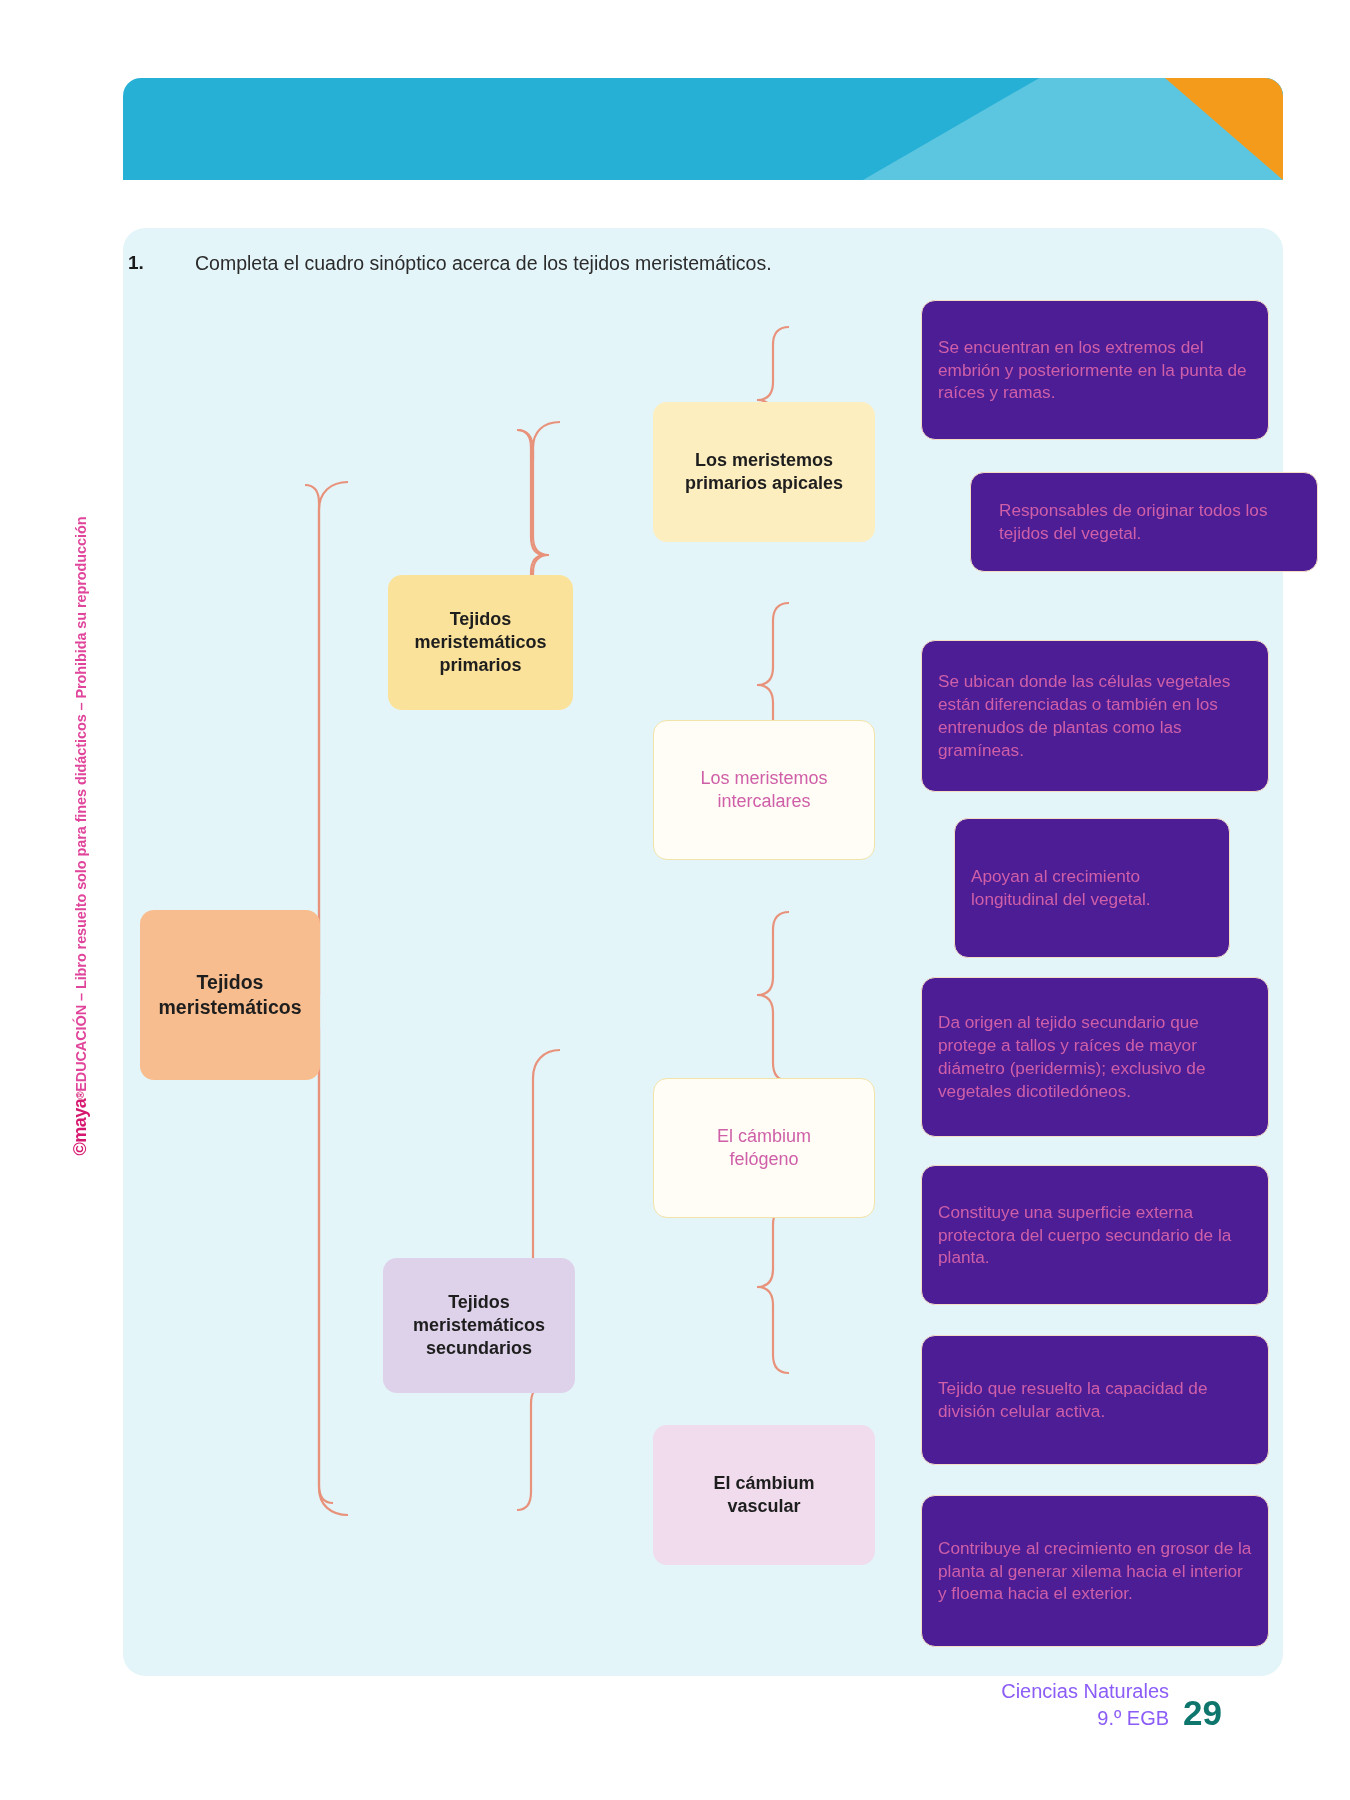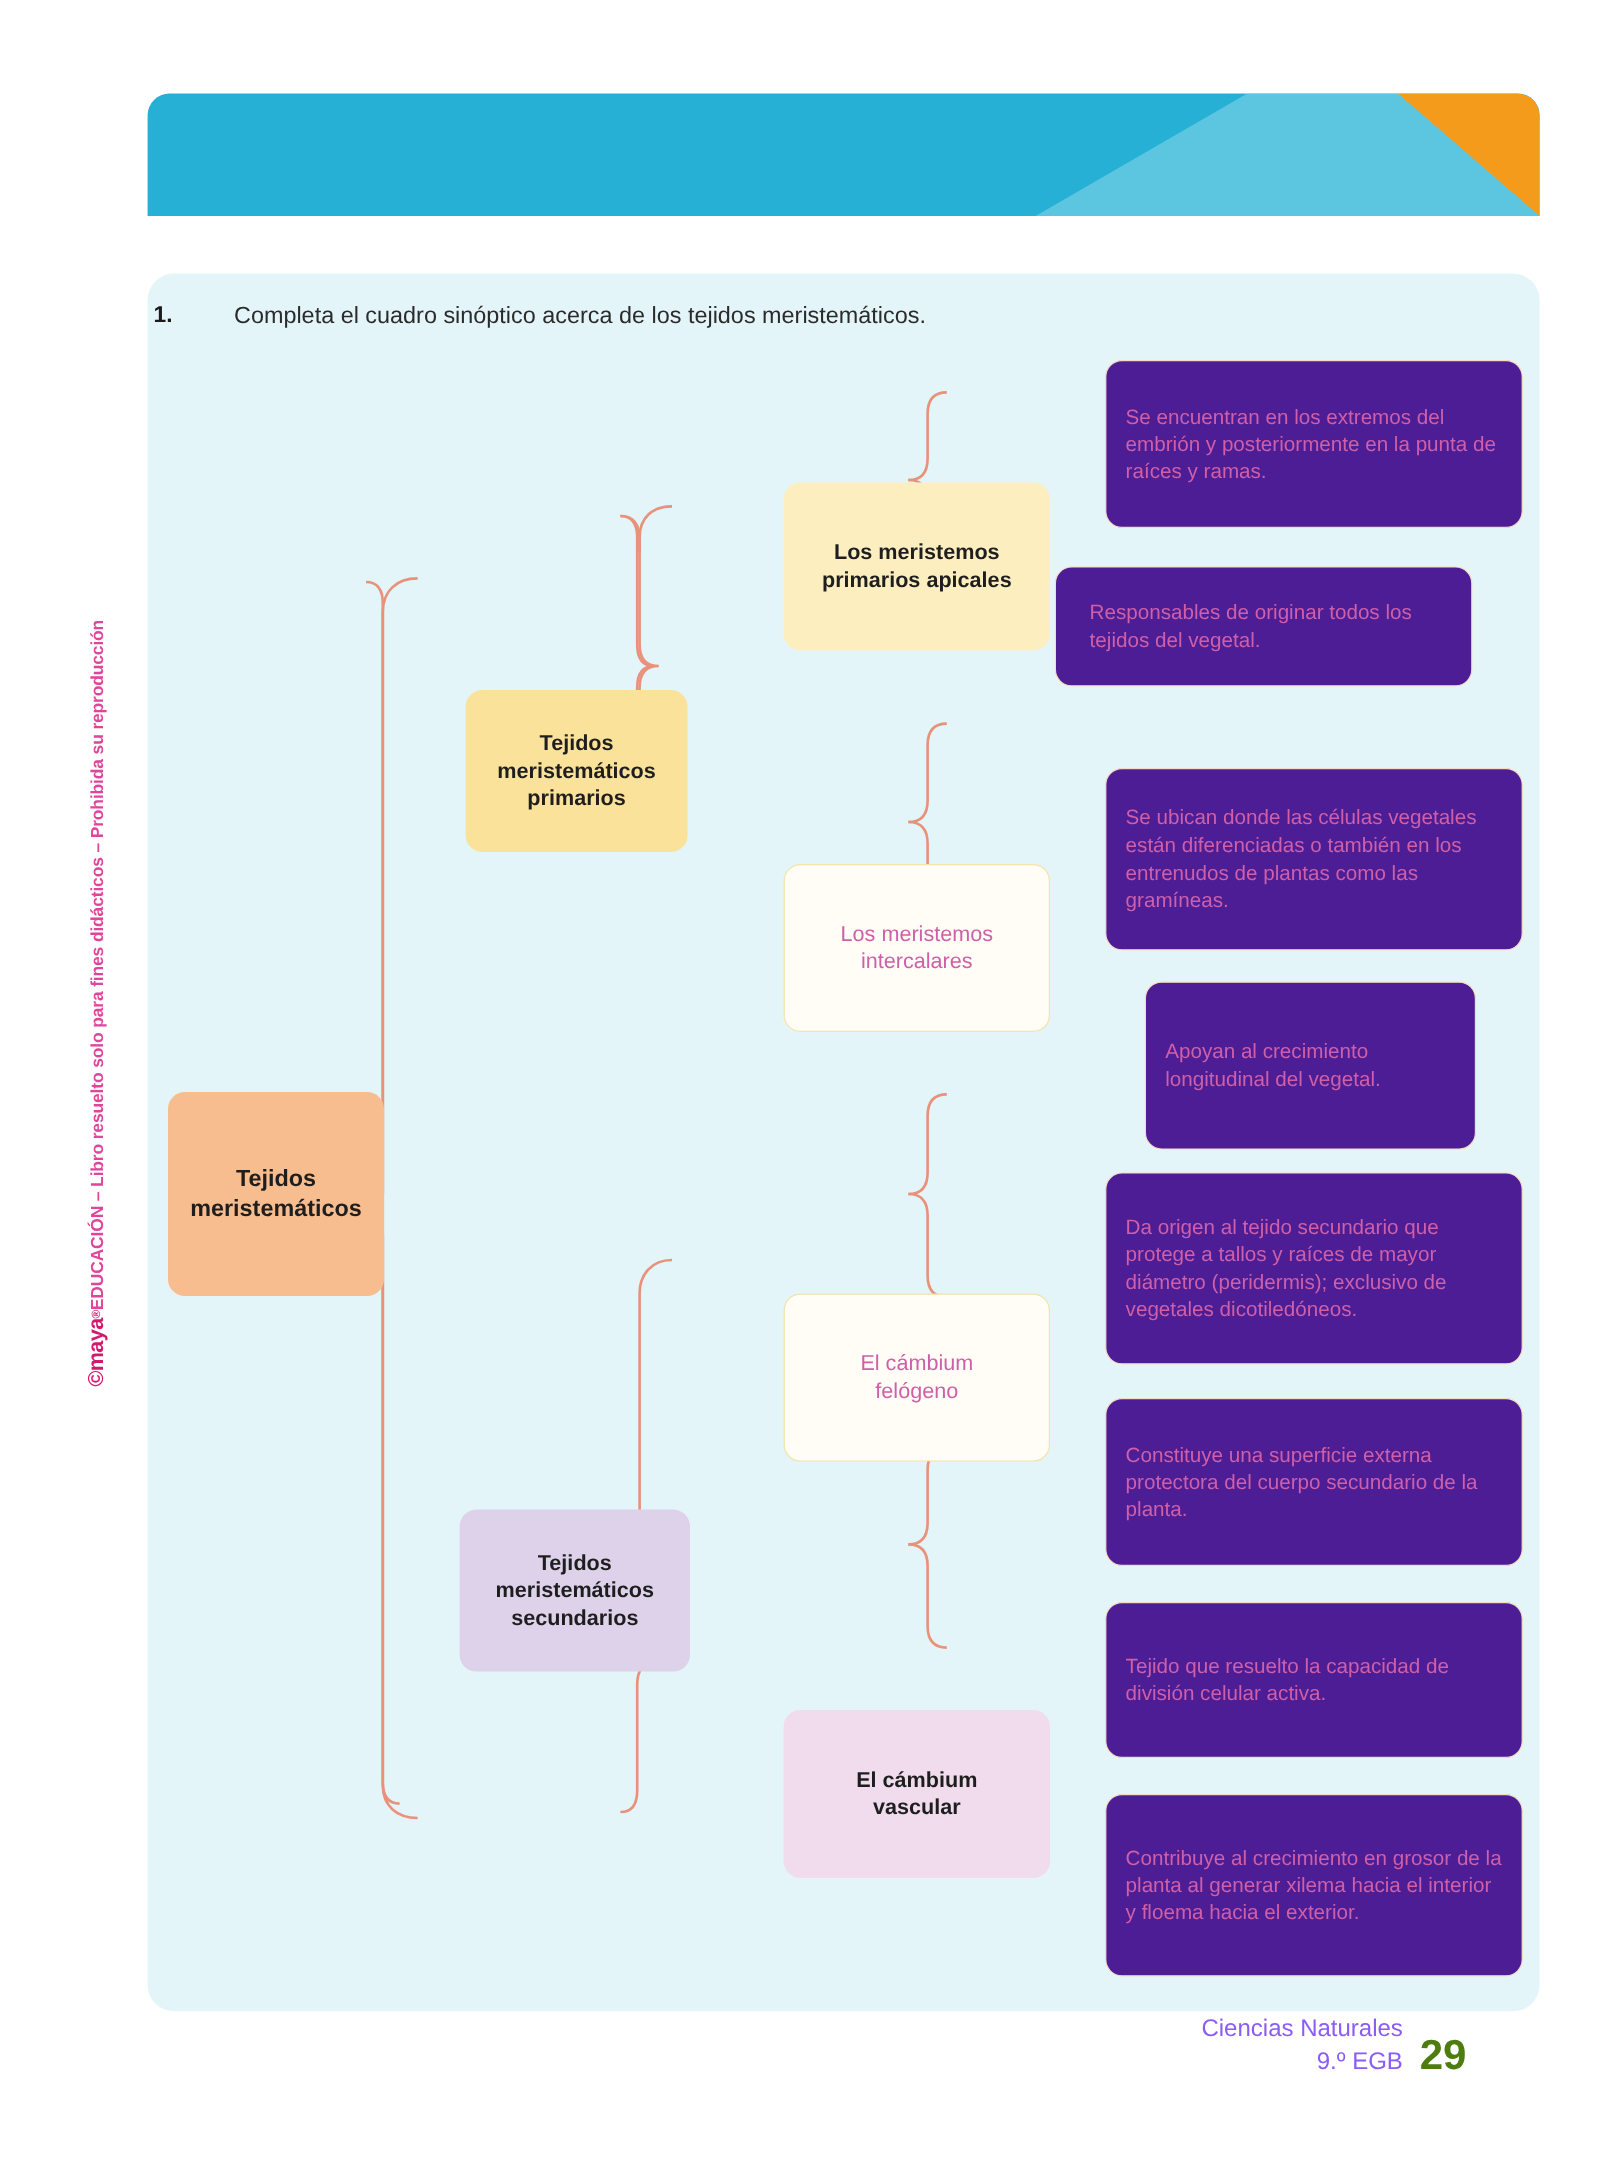--- a/index.html
+++ b/index.html
@@ -210,21 +210,21 @@
   }
   .footer-label {
     text-align: right;
     font-size: 20px;
     color: #8b5cf6;
     line-height: 1.35;
   }
   .footer-page {
     font-size: 35px;
     font-weight: bold;
-    color: #4d7c0f;
+    color: #0f766e;
     line-height: 1;
     padding-bottom: 2px;
   }
 </style>
 </head>
 <body>
 
 <div class="header-banner">
   <div class="header-light-wedge"></div>
   <div class="header-orange-wedge"></div>
@@ -339,21 +339,21 @@
   <div>
     <div>El cámbium</div>
     <div>vascular</div>
   </div>
 </div>
 
 <div class="desc-box" style="left:921px; top:300px; width:348px; height:140px;">
   <span>Se encuentran en los extremos del embrión y posteriormente en la punta de raíces y ramas.</span>
 </div>
 
-<div class="desc-box" style="left:879px; top:472px; width:348px; height:100px;padding-left:28px;">
+<div class="desc-box" style="left:970px; top:472px; width:348px; height:100px;padding-left:28px;">
   <span>Responsables de originar todos los tejidos del vegetal.</span>
 </div>
 
 <div class="desc-box" style="left:921px; top:640px; width:348px; height:152px;">
   <span>Se ubican donde las células vegetales están diferenciadas o también en los entrenudos de plantas como las gramíneas.</span>
 </div>
 
 <div class="desc-box" style="left:954px; top:818px; width:276px; height:140px;">
   <span>Apoyan al crecimiento longitudinal del vegetal.</span>
 </div>

